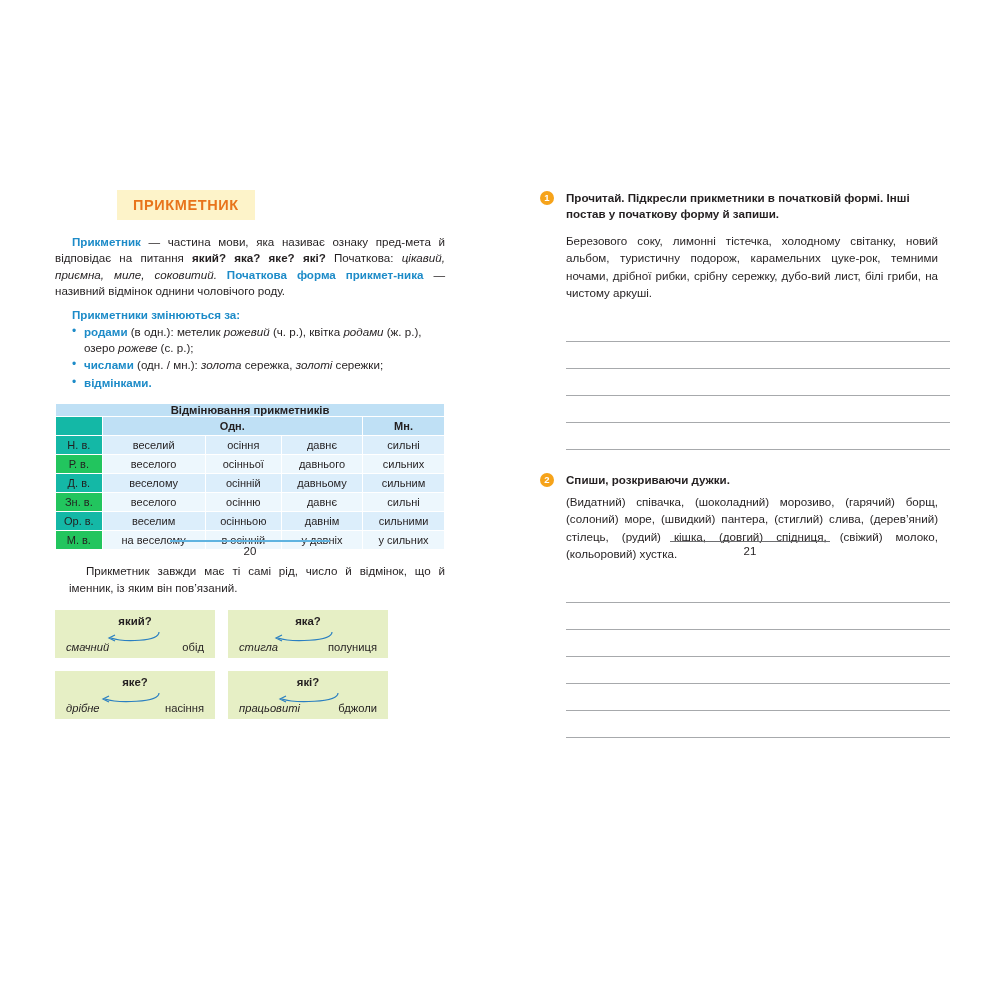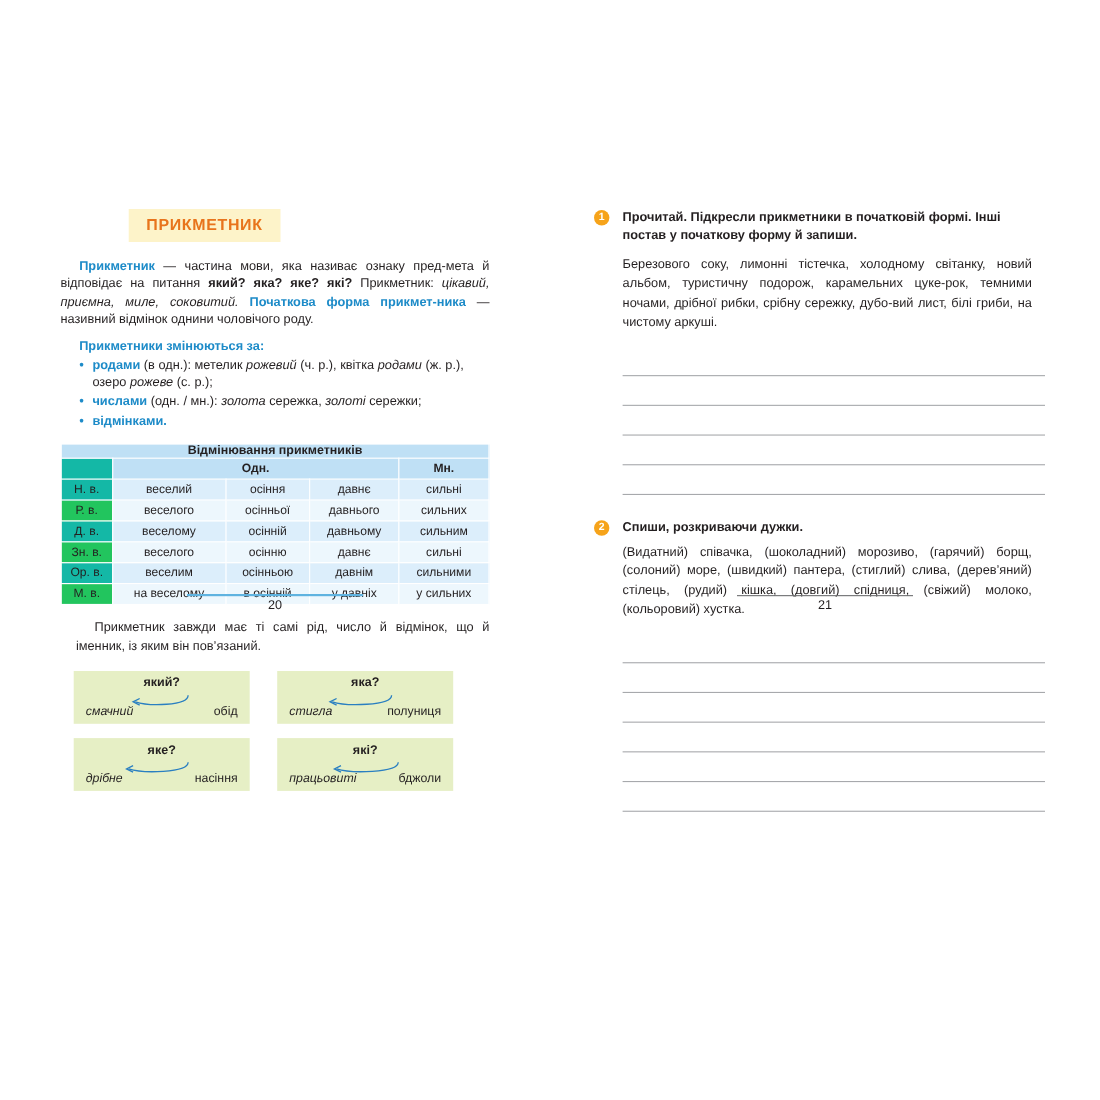--- a/index.html
+++ b/index.html
@@ -137,21 +137,20 @@
     display: flex;
     flex-wrap: wrap;
     gap: 13px 13px;
   }
   .scheme {
     width: 160px;
     height: 48px;
     background: #e6efc5;
     position: relative;
     box-sizing: border-box;
-    margin-left: 12px;
   }
   .scheme .q {
     position: absolute;
     top: 5px;
     left: 0;
     width: 100%;
     text-align: center;
     font-size: 11.4px;
     font-weight: bold;
   }
@@ -233,21 +232,21 @@
 </head>
 <body>
 
 <div class="spread">
 
   <div class="page page-left">
 
     <div class="title-banner">ПРИКМЕТНИК</div>
 
     <p class="body indent">
-      <span class="blue">Прикметник</span><span> — частина мови, яка називає ознаку пред-мета й відповідає на питання </span><span class="bold">який? яка? яке? які?</span><span> Прикметник: </span><span class="ital">цікавий, приємна, миле, соковитий.</span><span class="blue"> Початкова форма прикмет-ника</span><span> — називний відмінок однини чоловічого роду.</span>
+      <span class="blue">Прикметник</span><span> — частина мови, яка називає ознаку пред-мета й відповідає на питання </span><span class="bold">який? яка? яке? які?</span><span> Початкова: </span><span class="ital">цікавий, приємна, миле, соковитий.</span><span class="blue"> Початкова форма прикмет-ника</span><span> — називний відмінок однини чоловічого роду.</span>
     </p>
 
     <div class="sub-head">Прикметники змінюються за:</div>
 
     <ul class="bullets">
       <li>
         <span class="blue">родами</span><span> (в одн.): метелик </span><span class="ital">рожевий</span><span> (ч. р.), квітка </span><span class="ital">родами</span><span> (ж. р.), озеро </span><span class="ital">рожеве</span><span> (с. р.);</span>
       </li>
       <li>
         <span class="blue">числами</span><span> (одн. / мн.): </span><span class="ital">золота</span><span> сережка, </span><span class="ital">золоті</span><span> сережки;</span>

